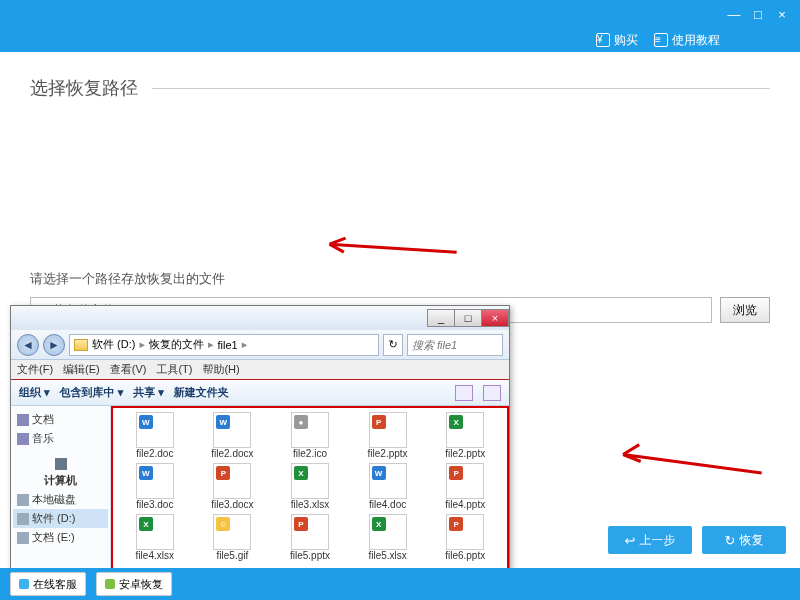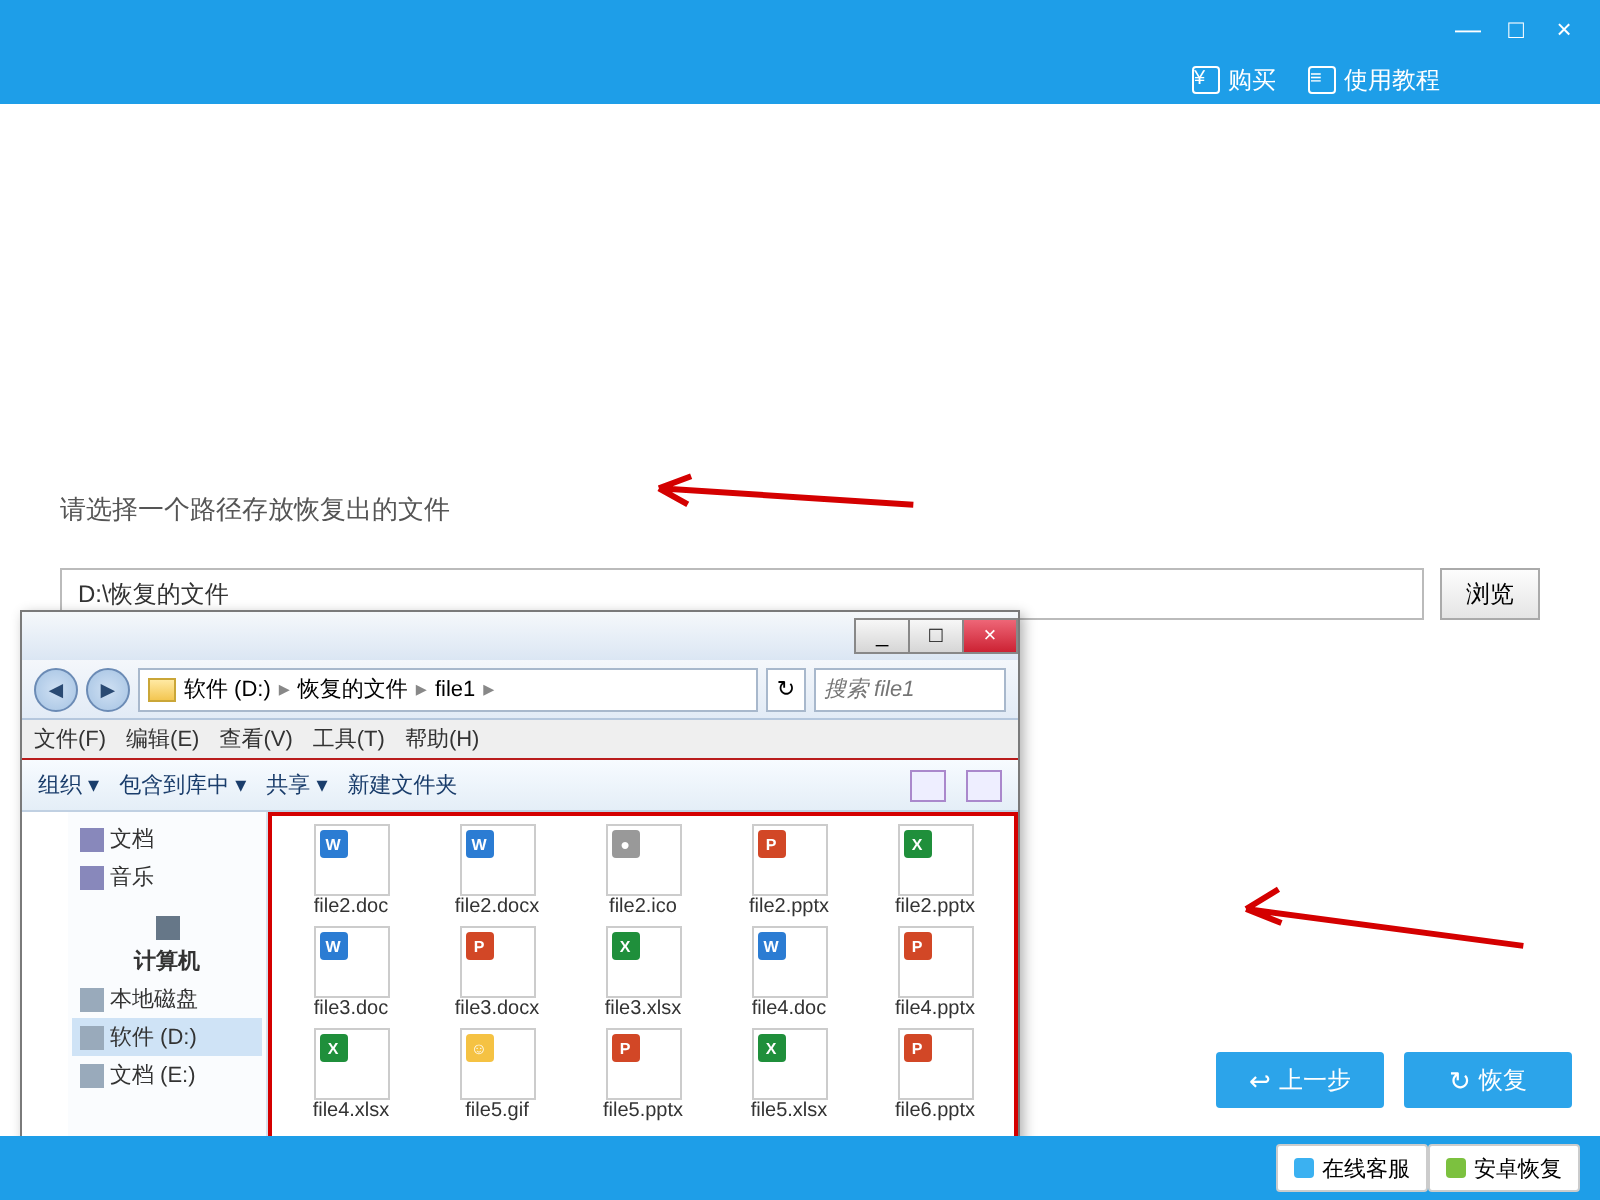--- a/index.html
+++ b/index.html
@@ -9,21 +9,21 @@
 .win-btn { width: 24px; height: 20px; color: #fff; display: flex; align-items: center; justify-content: center; font-size: 13px; cursor: pointer; }
 .toplinks { background: #1e9ee8; height: 24px; display: flex; justify-content: flex-end; align-items: center; padding-right: 80px; gap: 16px; color: #fff; font-size: 12px; }
 .toplinks span { display: inline-flex; align-items: center; gap: 4px; cursor: pointer; }
 .icon-box { display: inline-block; width: 14px; height: 14px; border: 1px solid #fff; border-radius: 2px; text-align: center; line-height: 12px; font-size: 10px; }
 
 .main { padding: 24px 30px; }
 .section-title { font-size: 18px; color: #555; display: flex; align-items: center; gap: 14px; }
 .section-title::after { content: ""; flex: 1; height: 1px; background: #ccc; }
 
 .path-area { margin-top: 170px; }
-.path-label { font-size: 13px; color: #555; margin-bottom: 20px; }
+.path-label { font-size: 13px; color: #555; margin-bottom: 9px; }
 .path-row { display: flex; gap: 8px; align-items: flex-start; }
 .path-input { flex: 1; height: 26px; border: 1px solid #bbb; padding: 0 8px; font-size: 12px; color: #333; }
 .browse-btn { width: 50px; height: 26px; border: 1px solid #aaa; background: linear-gradient(#fdfdfd,#e5e5e5); font-size: 12px; cursor: pointer; }
 
 .arrow-red { position: absolute; pointer-events: none; }
 .arrow1 { left: 320px; top: 230px; width: 140px; height: 40px; transform: rotate(15deg); }
 .arrow2 { right: 40px; top: 420px; width: 140px; height: 90px; transform: rotate(40deg); }
 .arrow-red svg { width: 100%; height: 100%; }
 
 .explorer { position: absolute; left: 10px; top: 305px; width: 500px; background: #fff; border: 1px solid #7a7a7a; box-shadow: 2px 2px 6px rgba(0,0,0,.3); }
@@ -36,45 +36,45 @@
 
 .ex-navbar { height: 30px; background: linear-gradient(#f4f7fb,#e2ebf6); display: flex; align-items: center; padding: 0 6px; gap: 4px; border-bottom: 1px solid #b5c7dd; }
 .nav-arrow { width: 22px; height: 22px; border-radius: 50%; border: 1px solid #6b8bb5; background: radial-gradient(#cfe0f3,#a5c3e3); font-size: 12px; display: flex; align-items: center; justify-content: center; color: #2a4a73; }
 .breadcrumb { flex: 1; height: 22px; border: 1px solid #a8b8cc; background: #fff; font-size: 11px; display: flex; align-items: center; padding: 0 4px; gap: 4px; }
 .breadcrumb .sep { color: #888; }
 .refresh { width: 20px; height: 22px; border: 1px solid #a8b8cc; background: #fff; display: flex; align-items: center; justify-content: center; font-size: 11px; }
 .searchbox { width: 96px; height: 22px; border: 1px solid #a8b8cc; background: #fff; font-size: 11px; padding: 0 4px; color: #888; font-style: italic; }
 
 .ex-menubar { height: 20px; background: #efefef; border-bottom: 1px solid #b91c1c; display: flex; align-items: center; gap: 10px; padding: 0 6px; font-size: 11px; color: #333; }
 .ex-toolbar { height: 26px; background: linear-gradient(#f7fbff,#e4eef7); border-bottom: 1px solid #c0d0e2; display: flex; align-items: center; gap: 10px; padding: 0 8px; font-size: 11px; color: #1a3d6b; }
-.ex-toolbar .tb { cursor: pointer; }
+.ex-toolbar .tb { cursor: pointer; font-weight: bold; }
 .ex-toolbar .spacer { flex: 1; }
 .ex-toolbar .tbicon { width: 18px; height: 16px; border: 1px solid #a8c; background: #eef; display: inline-block; }
 
-.ex-body { display: flex; height: 174px; padding-left: 23px; }
+.ex-body { display: flex; height: 174px; }
 .ex-side { width: 100px; border-right: 1px solid #d6e1ec; background: #fafcfe; font-size: 11px; padding: 4px 2px; overflow: hidden; }
 .ex-side .grp { color: #333; padding: 2px 4px; display: flex; align-items: center; gap: 3px; white-space: nowrap; }
 .ex-side .grp.head { font-weight: bold; flex-direction: column; }
 .ex-side .ico { width: 12px; height: 12px; background: #88b; display: inline-block; }
 
 .ex-files { flex: 1; padding: 4px 6px; border: 2px solid #d40000; position: relative; overflow: hidden; }
 .file-grid { display: grid; grid-template-columns: repeat(5, 1fr); gap: 4px 6px; }
 .file { display: flex; flex-direction: column; align-items: center; font-size: 10px; color: #333; }
 .file .thumb { width: 38px; height: 36px; border: 1px solid #ccc; background: #fff; position: relative; display: flex; align-items: center; justify-content: center; }
 .file .badge { position: absolute; left: 2px; top: 2px; width: 14px; height: 14px; border-radius: 2px; color: #fff; font-size: 8px; display: flex; align-items: center; justify-content: center; font-weight: bold; }
 .b-doc { background: #2b7cd3; }
 .b-ppt { background: #d24726; }
 .b-xls { background: #1f8f3b; }
 .b-gif { background: #f5c243; }
 .b-ico { background: #999; }
 
 .ex-status { height: 24px; border-top: 1px solid #ccc; background: #f1f4f8; display: flex; align-items: center; gap: 8px; padding: 0 8px; font-size: 11px; }
 .ex-status .folder { width: 22px; height: 18px; background: linear-gradient(#ffe9a3,#f3c651); border: 1px solid #caa637; border-radius: 2px 2px 0 0; }
 
-.bottom-bar { position: absolute; left: 0; right: 0; bottom: 0; height: 32px; background: #1e9ee8; display: flex; justify-content: flex-end; align-items: center; padding: 0 10px; }
+.bottom-bar { position: absolute; left: 0; right: 0; bottom: 0; height: 32px; background: #1e9ee8; display: flex; align-items: center; gap: 10px; padding: 0 10px; }
 .bottom-btn { height: 24px; background: #fff; border: 1px solid #ccc; border-radius: 2px; padding: 0 8px; font-size: 11px; display: flex; align-items: center; gap: 4px; cursor: pointer; }
 .bottom-btn .dot { width: 10px; height: 10px; border-radius: 2px; }
 .dot-chat { background: #3bb1f1; }
 .dot-apple { background: #777; border-radius: 50%; }
 .dot-android { background: #7cc13f; }
 
 .action-btns { position: absolute; right: 14px; bottom: 46px; display: flex; gap: 10px; }
 .act { width: 84px; height: 28px; background: #2ca4ea; color: #fff; border: none; border-radius: 2px; font-size: 12px; display: flex; align-items: center; justify-content: center; gap: 4px; cursor: pointer; }
 .act .aicon { font-size: 13px; }
 </style>
@@ -91,20 +91,21 @@
       <span class="icon-box">¥</span>
       <span>购买</span>
     </span>
   <span>
       <span class="icon-box">≡</span>
       <span>使用教程</span>
     </span>
 </div>
 
 <div class="main">
+  <div class="section-title">选择恢复路径</div>
   <div class="path-area">
     <div class="path-label">请选择一个路径存放恢复出的文件</div>
     <div class="path-row">
       <input class="path-input" value="D:\恢复的文件" style="">
       <button class="browse-btn">浏览</button>
     </div>
   </div>
 </div>
 
 <div class="arrow-red arrow1">

